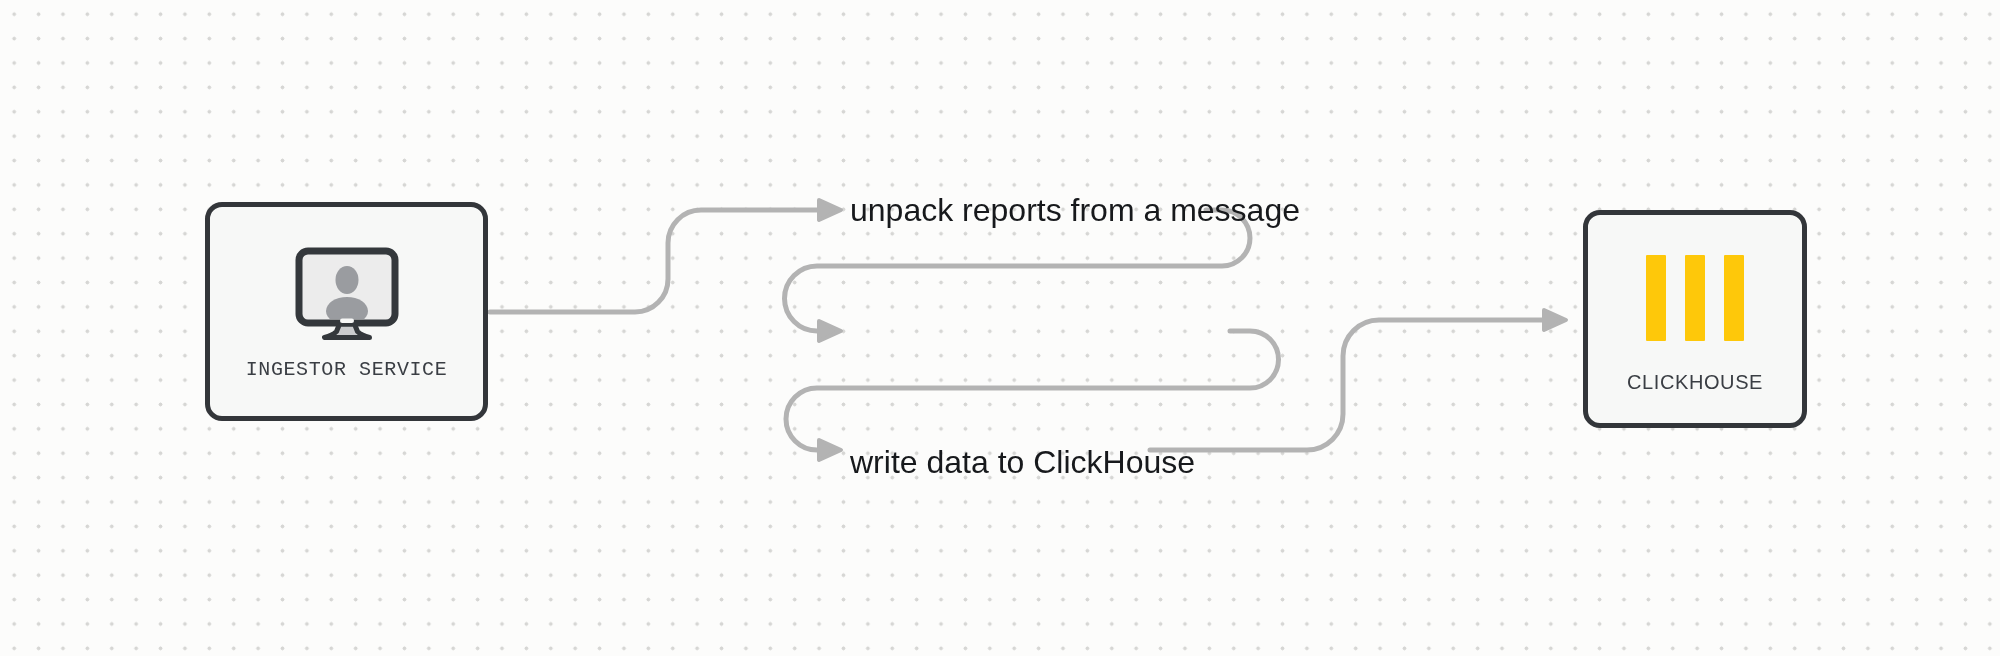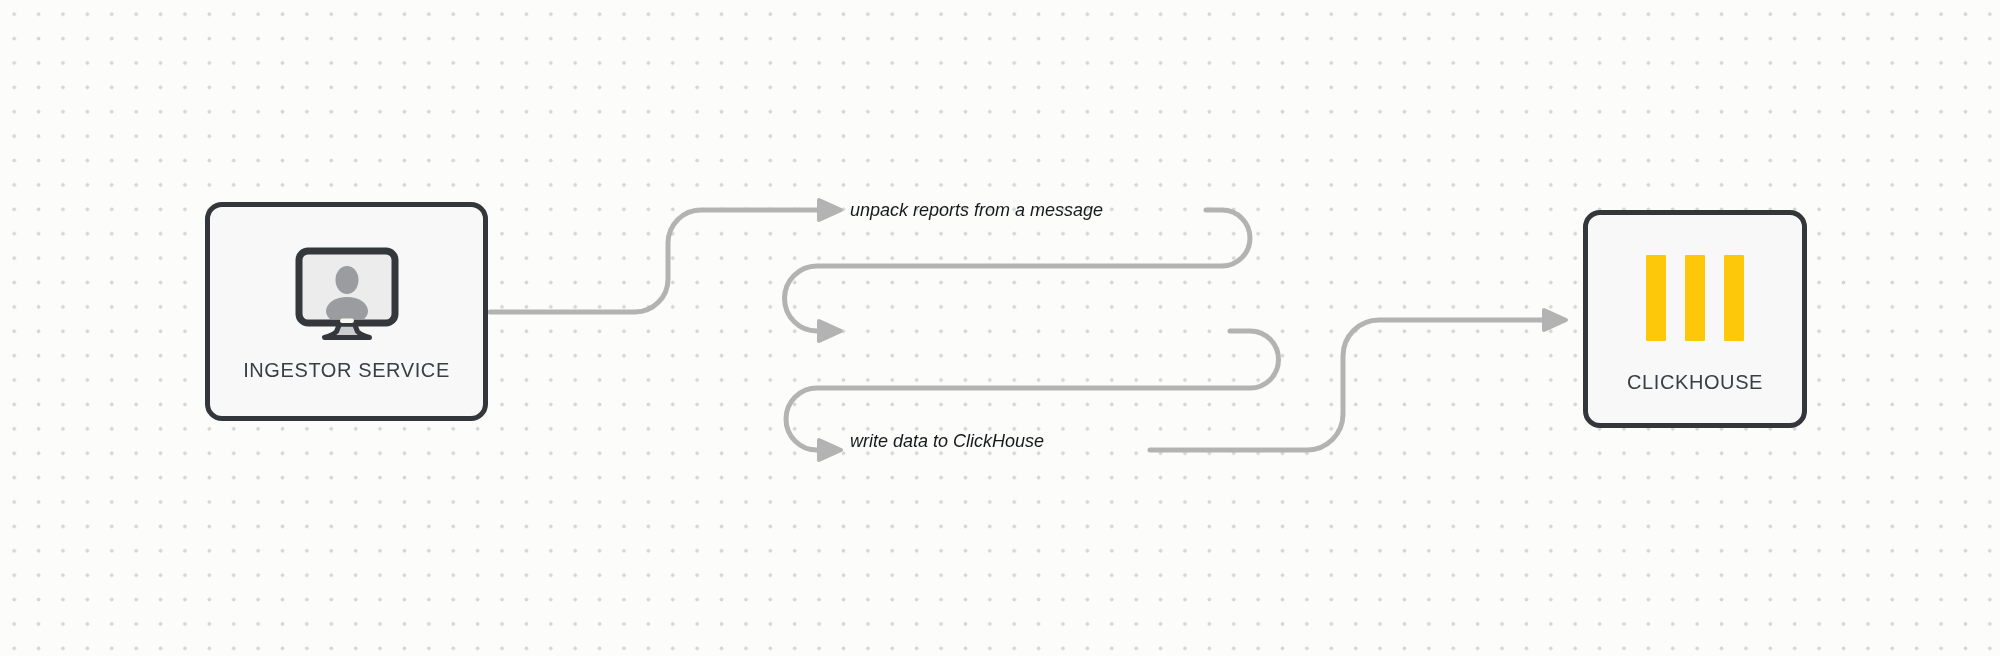--- a/index.html
+++ b/index.html
@@ -36,37 +36,36 @@
     border-radius: 17px;
     display: flex; flex-direction: column; align-items: center;
   }
   .node-ingestor { left: 205px; top: 202px; width: 283px; height: 219px; padding-top: 40px; }
   .node-clickhouse { left: 1583px; top: 210px; width: 224px; height: 218px; padding-top: 40px; }
   .node-label {
     font-size: 20px; letter-spacing: 0.6px;
     color: var(--node-label, #3a3e44);
     white-space: nowrap; line-height: 26px;
   }
-  .node-ingestor .node-label { margin-top: 16px; }
+  .node-ingestor .node-label { margin-top: 16px; font-family: Liberation Mono, monospace; }
   .node-clickhouse .node-label { margin-top: 28px; }
   .monitor .screen { fill: var(--icon-screen, #ececec); stroke: var(--icon-dark, #34383c); stroke-width: 7; }
   .monitor .stand  { fill: var(--icon-stand, #cbccce); stroke: var(--icon-dark, #34383c); stroke-width: 5; stroke-linejoin: round; }
   .monitor .person { fill: var(--icon-person, #9a9ca0); }
   .monitor .notch  { fill: #f7f7f6; }
   .ch-logo { display: flex; gap: 19px; height: 86px; }
   .ch-bar { width: 20px; height: 86px; border-radius: 1px; background: var(--ch-yellow, #fec80a); }
   .step {
     position: absolute; left: 850px; height: 30px; line-height: 30px;
-    font-size: 18px; color: var(--step-text, #17191c);
+    font-size: 32px; color: var(--step-text, #17191c);
     white-space: nowrap;
-    font-style: italic;
   }
   .step-1 { top: 195px; }
   .step-2 { top: 316px; }
-  .step-3 { top: 426px; }
+  .step-3 { top: 447px; }
 </style>
 </head>
 <body>
 
 <div class="canvas">
 
   <svg class="connectors" viewBox="0 0 2000 656" xmlns="http://www.w3.org/2000/svg">
     <path class="wire" d="M 490 312 H 635 A 33 33 0 0 0 668 279 V 243 A 33 33 0 0 1 701 210 H 819"></path>
     <polygon class="head" points="819,200 841,210 819,220"></polygon>
     <path class="wire" d="M 1206 210 H 1222 A 28 28 0 0 1 1222 266 H 817 A 32.5 32.5 0 0 0 817 331 H 819"></path>

